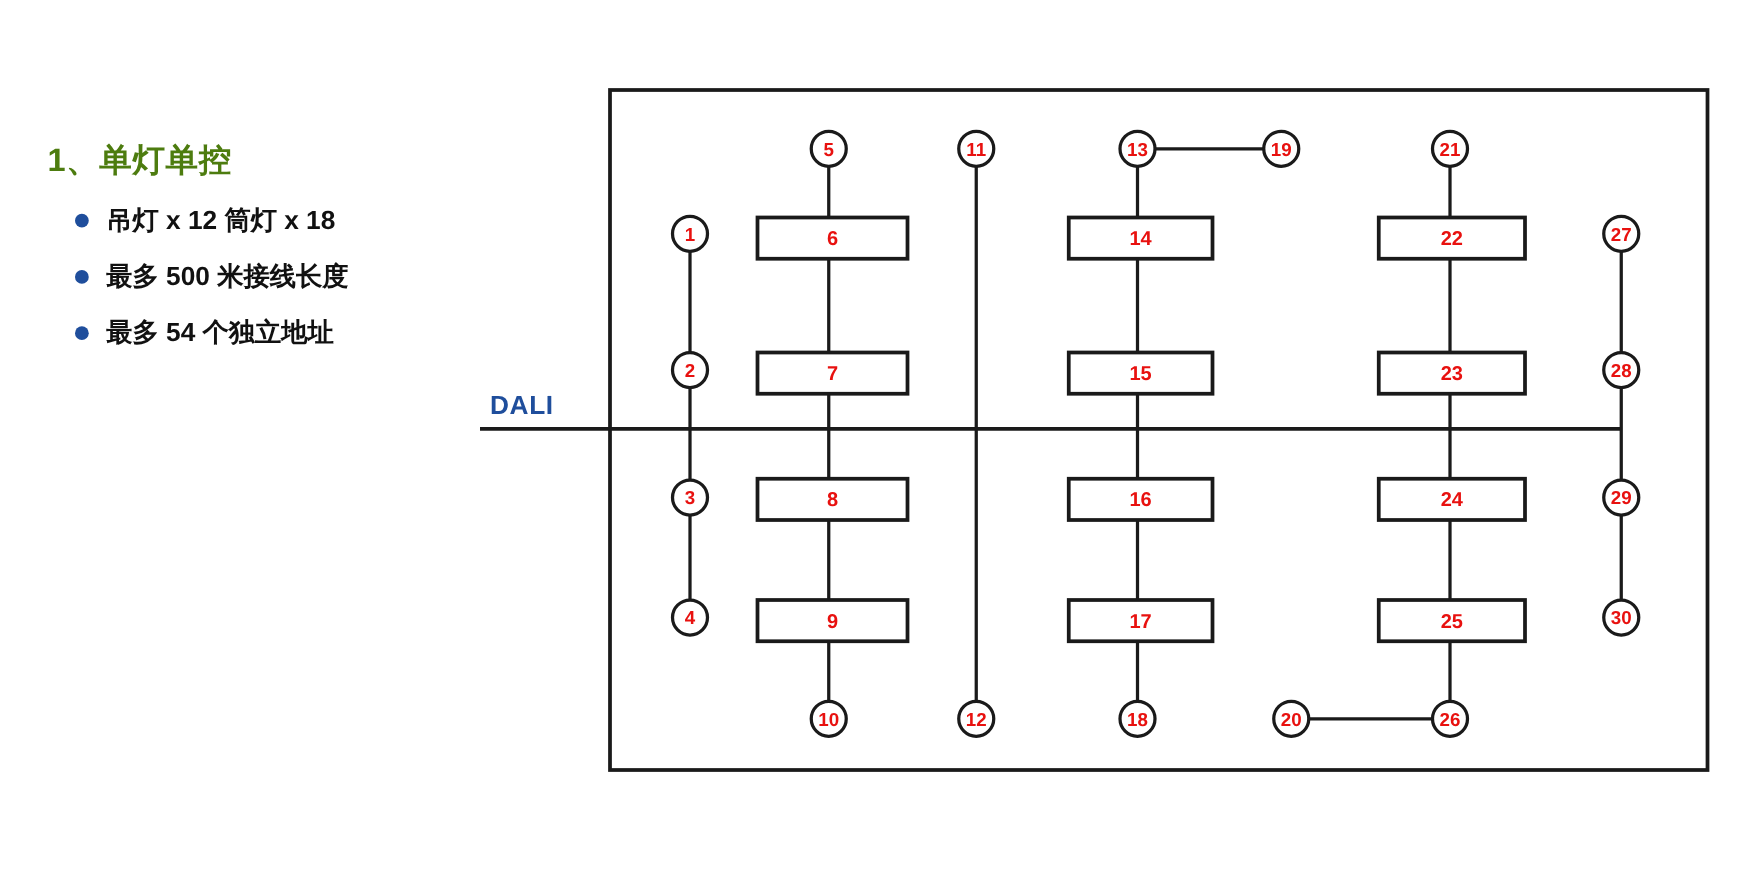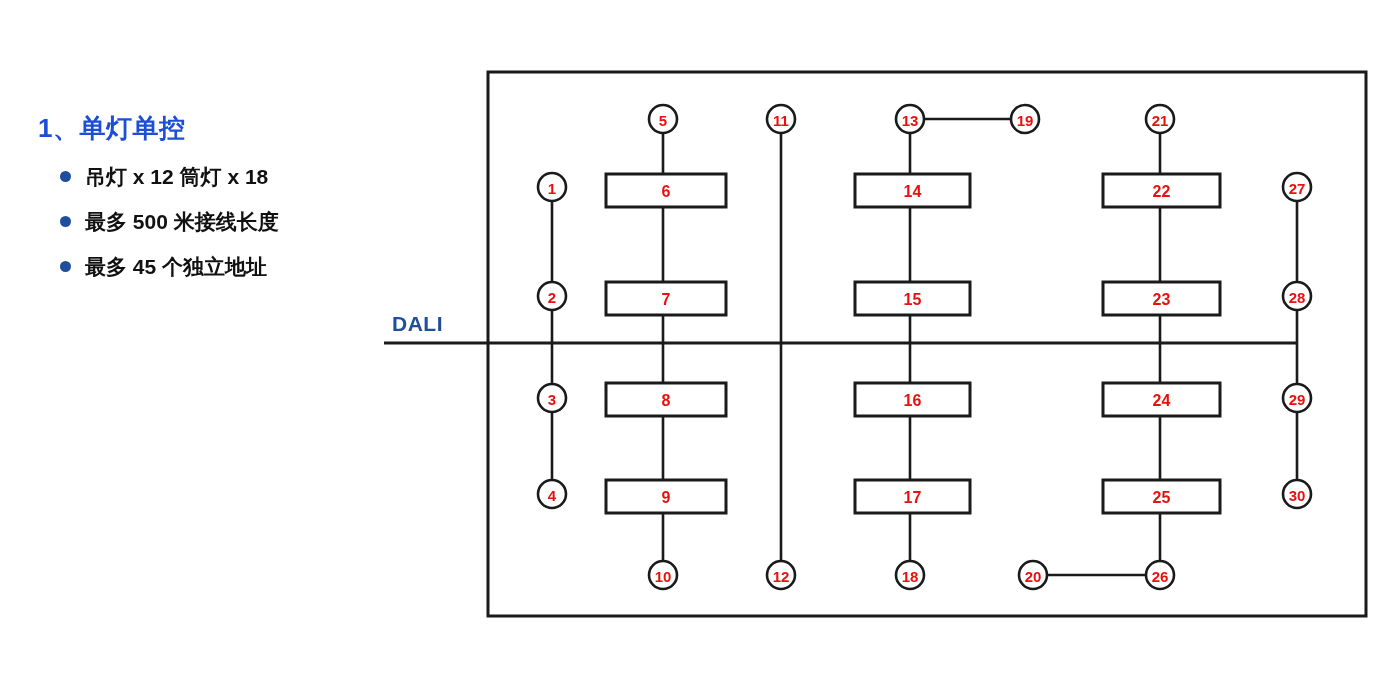--- a/index.html
+++ b/index.html
@@ -24,21 +24,21 @@
   
   .text-panel {
     position: absolute;
     left: 38px;
     top: 112px;
     width: 330px;
   }
   .panel-heading {
     font-size: 26px;
     font-weight: 700;
-    color: #1d4ed8;
+    color: #4d7c0f;
     letter-spacing: 0.5px;
     margin: 0 0 18px 0;
     line-height: 1.25;
     white-space: nowrap;
   }
   .bullet-list {
     list-style: none;
     margin: 0;
     padding: 0 0 0 22px;
   }
@@ -133,21 +133,21 @@
       <li class="bullet-item">
         <span class="bullet-dot" style="background: rgb(31, 78, 156);"></span>
         <span class="bullet-text">吊灯 x 12   筒灯 x 18</span>
       </li>
       <li class="bullet-item">
         <span class="bullet-dot" style="background: rgb(31, 78, 156);"></span>
         <span class="bullet-text">最多 500 米接线长度</span>
       </li>
       <li class="bullet-item">
         <span class="bullet-dot" style="background: rgb(31, 78, 156);"></span>
-        <span class="bullet-text">最多 45 个独立地址</span>
+        <span class="bullet-text">最多 54 个独立地址</span>
       </li>
     </ul>
   </div>
 
   <div class="diagram-wrap">
     <svg class="diagram" width="1400" height="698" viewBox="0 0 1400 698" xmlns="http://www.w3.org/2000/svg">
       <g id="frame-layer">
           <rect x="488" y="72" width="878" height="544" class="frame-rect"></rect>
         </g>
       <g id="bus-layer">

